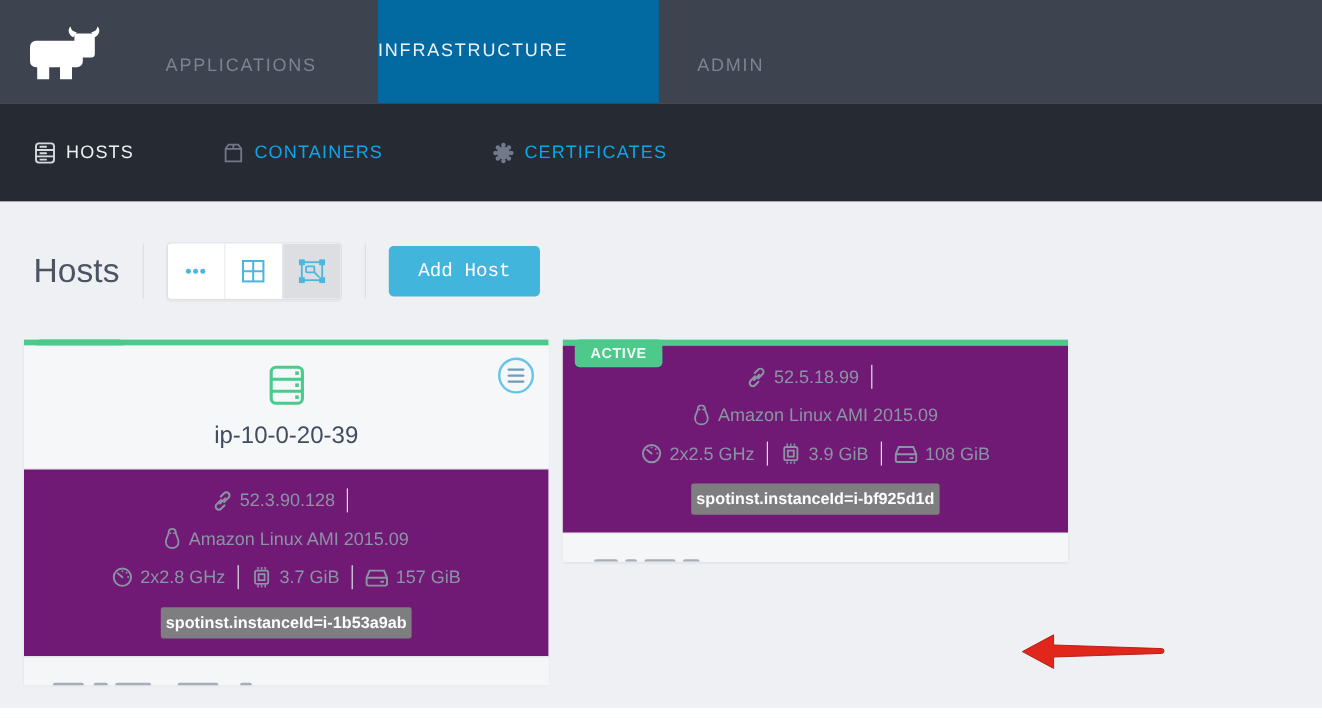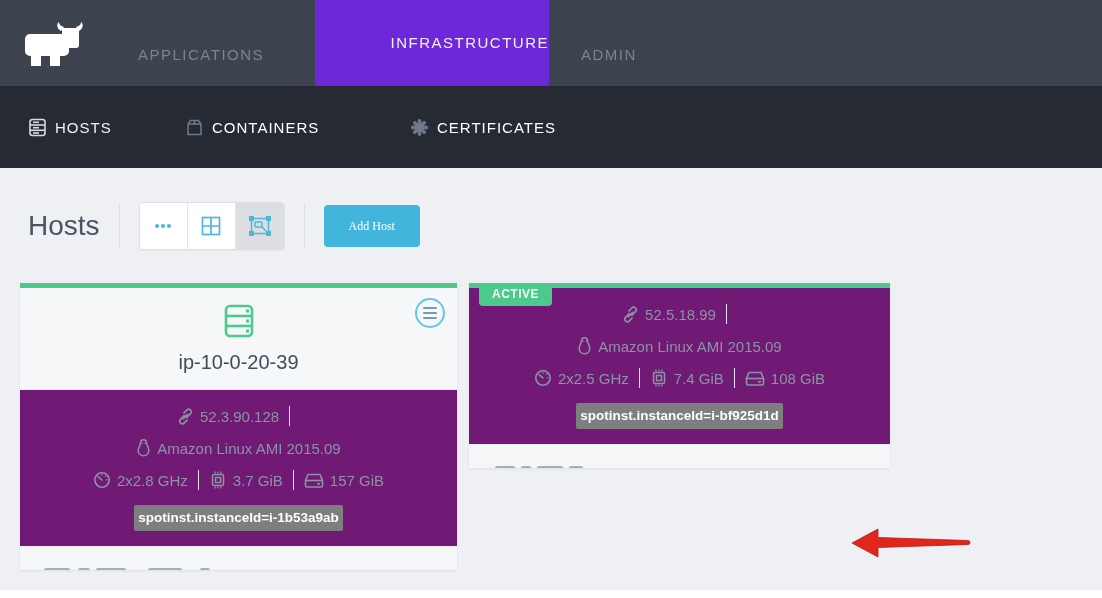--- a/index.html
+++ b/index.html
@@ -8,45 +8,45 @@
   .stage { position:relative; width:1102px; height:598px; background:#eef0f3; overflow:hidden; }
 
   
   .topbar { position:absolute; left:0; top:0; width:1102px; height:86px; background:#3d434f; }
   .logo { position:absolute; left:16px; top:15px; width:78px; height:56px; display:flex;
     align-items:center; justify-content:center; cursor:pointer; }
   .topnav-item { position:absolute; top:12px; height:86px; line-height:86px; color:#7c8494;
     font-size:15px; letter-spacing:1.5px; cursor:pointer; }
   .topnav-item.app { left:138px; }
   .topnav-item.admin { left:581px; }
-  .topnav-tab { position:absolute; left:315px; top:0; width:234px; height:86px; background:#6d28d9;
-    color:#f2f3f5; font-size:15px; letter-spacing:1.5px; text-align:right; line-height:86px; cursor:pointer; }
+  .topnav-tab { position:absolute; left:315px; top:0; width:234px; height:86px; background:#0369a1;
+    color:#f2f3f5; font-size:15px; letter-spacing:1.5px; text-align:left; line-height:86px; cursor:pointer; }
 
   
   .subnav { position:absolute; left:0; top:86px; width:1102px; height:82px; background:#262a33; }
   .subnav-item { position:absolute; top:0; height:82px; display:flex; align-items:center;
-    gap:8px; color:#ffffff; font-size:15px; letter-spacing:1px; cursor:pointer; }
+    gap:8px; color:#0ea5e9; font-size:15px; letter-spacing:1px; cursor:pointer; }
   .subnav-item.active { color:#eef0f3; }
   .subnav-item.hosts { left:28px; }
   .subnav-item.containers { left:185px; }
   .subnav-item.certificates { left:410px; }
 
   
   .content { position:absolute; left:0; top:168px; width:1102px; height:430px; background:#eef0f3; }
   .page-header { position:absolute; left:28px; top:34px; height:48px; display:flex; align-items:center; }
   .page-title { font-size:28px; color:#4c5464; font-weight:400; }
   .vdivider { width:1px; height:46px; background:#dcdfe4; margin:0 19px; }
   .seg-group { display:flex; border:1px solid #dde0e4; border-radius:4px; overflow:hidden;
     background:#fff; box-shadow:0 1px 1px rgba(0,0,0,0.04); }
   .seg { width:48px; height:46px; display:flex; align-items:center; justify-content:center;
     border-right:1px solid #e3e6ea; cursor:pointer; background:#fff; }
   .seg:last-child { border-right:none; }
   .seg.selected { background:#dcdee1; }
-  .btn-add { height:42px; padding:0 25px; background:#42b5dc; color:#fdfeff; font-size:12px;
-    border:none; border-radius:4px; cursor:pointer; font-family:Liberation Serif, serif; }
+  .btn-add { height:42px; padding:0 25px; background:#42b5dc; color:#fdfeff; font-size:16px;
+    border:none; border-radius:4px; cursor:pointer; font-family:Liberation Mono, monospace; }
 
   
   .cards { position:absolute; left:20px; top:115px; display:flex; gap:12px; align-items:flex-start; }
   .card { position:relative; background:#fff; border-top:5px solid #4dc98c;
     box-shadow:0 1px 2px rgba(30,40,60,0.08); }
   .card--a { width:437px; }
   .card--b { width:421px; }
   .badge { position:absolute; left:10px; top:-5px; background:#4dc98c; color:rgba(255,255,255,0.93);
     font-size:12px; font-weight:bold; letter-spacing:0.5px; padding:4px 13px 5px; border-radius:4px; }
   .card-head { background:#f6f7f9; text-align:center; padding:14px 0 15px; position:relative;
@@ -327,21 +327,21 @@
                 <g stroke="#8b94a4" stroke-width="1.3">
                   <line x1="6" y1="0.5" x2="6" y2="2.5"></line>
                     <line x1="9" y1="0.5" x2="9" y2="2.5"></line>
                     <line x1="12" y1="0.5" x2="12" y2="2.5"></line>
                   <line x1="6" y1="15.5" x2="6" y2="17.5"></line>
                     <line x1="9" y1="15.5" x2="9" y2="17.5"></line>
                     <line x1="12" y1="15.5" x2="12" y2="17.5"></line>
                 </g>
               </svg>
             </span>
-            <span>7.4 GiB</span>
+            <span>3.9 GiB</span>
             <span class="sep"></span>
             <span class="ic">
               <svg width="20" height="17" viewBox="0 0 20 17">
                 <g fill="none" stroke="#8b94a4" stroke-width="1.6">
                   <path d="M4,2.5 h12 l2.5,6 v5 a1.5,1.5 0 0 1 -1.5,1.5 H3 a1.5,1.5 0 0 1 -1.5,-1.5 v-5 z"></path>
                   <line x1="1.5" y1="8.5" x2="18.5" y2="8.5"></line>
                   <line x1="13" y1="11.8" x2="16" y2="11.8"></line>
                 </g>
               </svg>
             </span>

